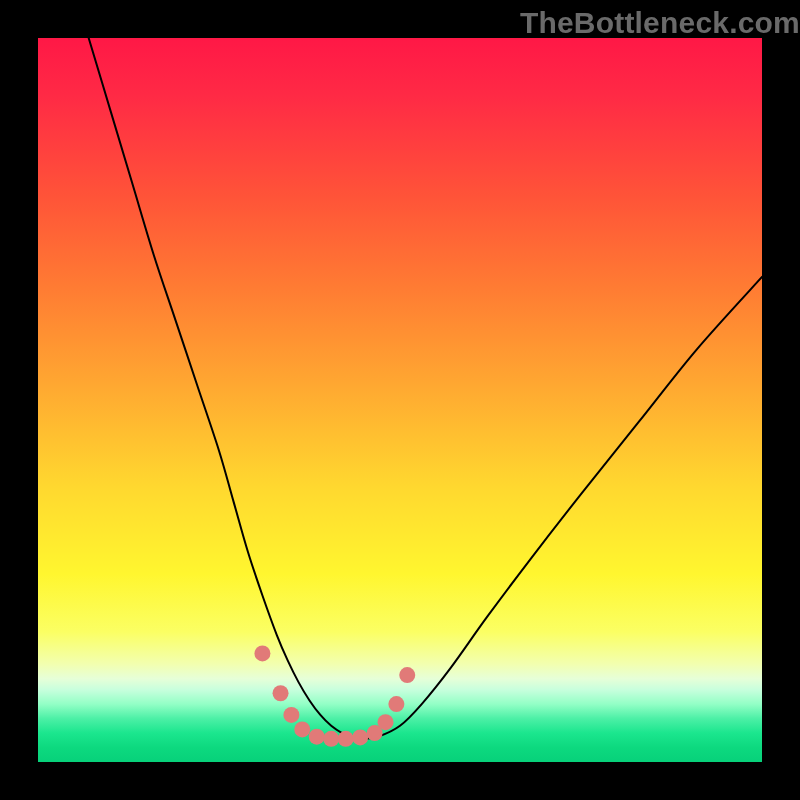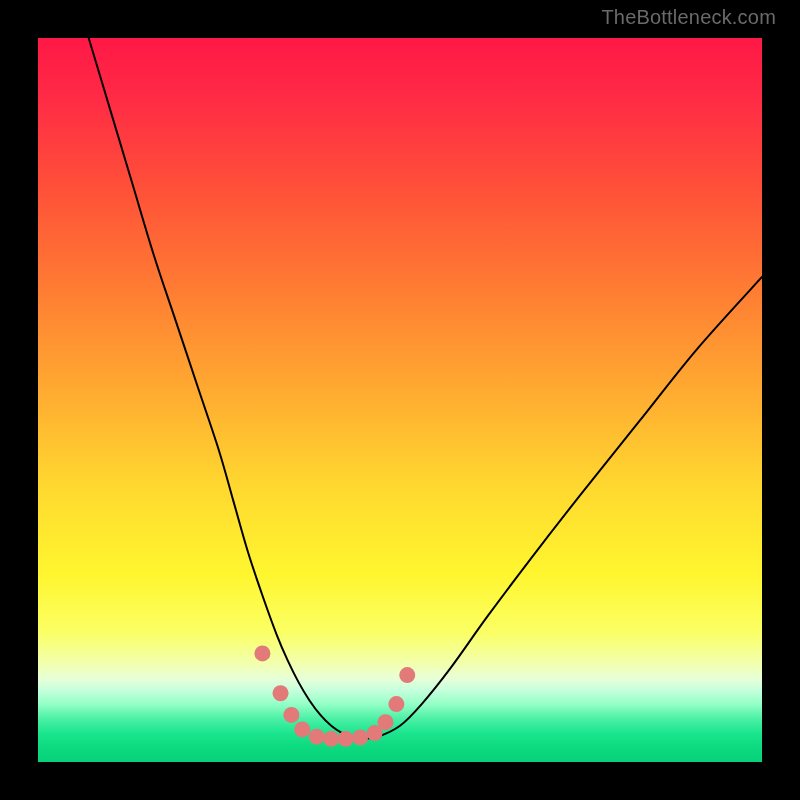--- a/index.html
+++ b/index.html
@@ -39,24 +39,24 @@
       #93ffc6 92%,
       #4cf0a6 94%,
       #1be68e 96%,
       #0dd97f 98%,
       #07d17a 100%
     );
   }
   .watermark {
     position: absolute;
     top: 6px;
-    right: 24px;
+    right: 0;
     color: #6a6a6a;
-    font-size: 20px;
-    font-weight: 400;
+    font-size: 30px;
+    font-weight: 700;
     letter-spacing: 0.2px;
     pointer-events: none;
     user-select: none;
   }
   svg.curve {
     position: absolute;
     left: 0; top: 0;
     width: 724px; height: 724px;
     overflow: visible;
   }

